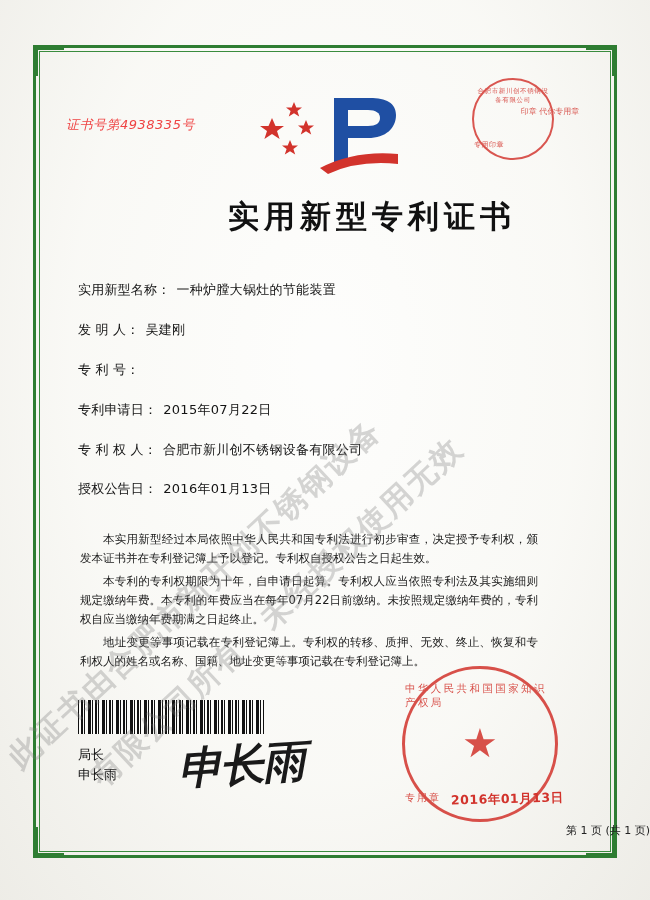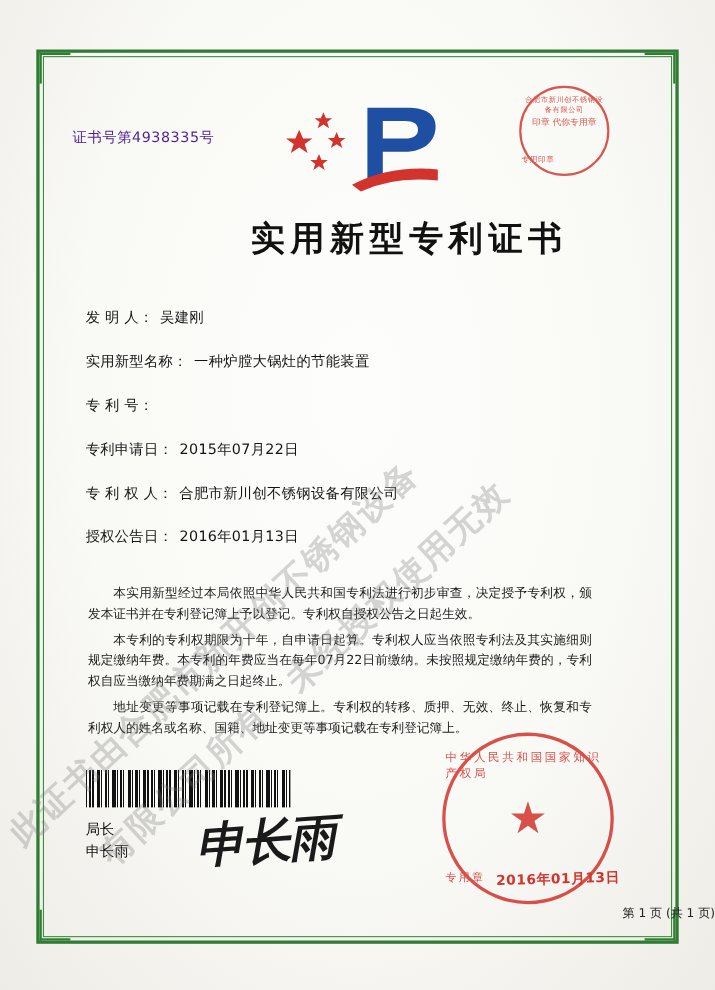--- a/index.html
+++ b/index.html
@@ -86,22 +86,23 @@
     padding-left: 47px;
   }
 
   
   .cert-no {
     position: absolute;
     left: 66px;
     top: 116px;
     font-family: "DejaVu Sans", sans-serif;
     font-size: 13px;
-    color: #4c1d95;
+    color: #ef4444;
     letter-spacing: 0.5px;
+    font-style: italic;
   }
 
   
   .fields {
     position: absolute;
     left: 78px;
     top: 282px;
     width: 480px;
     font-family: "DejaVu Sans", sans-serif;
     font-size: 13px;
@@ -238,20 +239,21 @@
     letter-spacing: 0.6px;
   }
   .seal-small .ss-mid {
     position: absolute;
     left: 0; top: 27px;
     width: 100%;
     text-align: center;
     font-family: "DejaVu Sans", sans-serif;
     font-size: 8px;
     line-height: 1.25;
+    padding-left: 37px;
   }
   .seal-small .ss-bot {
     position: absolute;
     left: 0; bottom: 8px;
     width: 100%;
     font-family: "DejaVu Sans", sans-serif;
     font-size: 7px;
     letter-spacing: 0.5px;
   }
 
@@ -343,26 +345,26 @@
       <path d="M98 22 L118 22 C126 22 130 25 130 30 C130 35 126 38 118 38 L98 38 Z" fill="#fbfbf8"></path>
 
       <path d="M70 80 Q105 62 148 66 L148 76 Q108 72 78 86 Z" fill="#d2332c"></path>
     </svg>
   </div>
 
   <div class="doc-title">实用新型专利证书</div>
 
   <div class="fields">
     <div class="field-row">
+      <span class="field-label">实用新型名称：</span>
+      <span class="field-value">一种炉膛大锅灶的节能装置</span>
+    </div>
+    <div class="field-row">
       <span class="field-label">发  明  人：</span>
       <span class="field-value">吴建刚</span>
-    </div>
-    <div class="field-row">
-      <span class="field-label">实用新型名称：</span>
-      <span class="field-value">一种炉膛大锅灶的节能装置</span>
     </div>
     <div class="field-row">
       <span class="field-label">专  利  号：</span>
     </div>
     <div class="field-row">
       <span class="field-label">专利申请日：</span>
       <span class="field-value">2015年07月22日</span>
     </div>
     <div class="field-row">
       <span class="field-label">专 利 权 人：</span>

